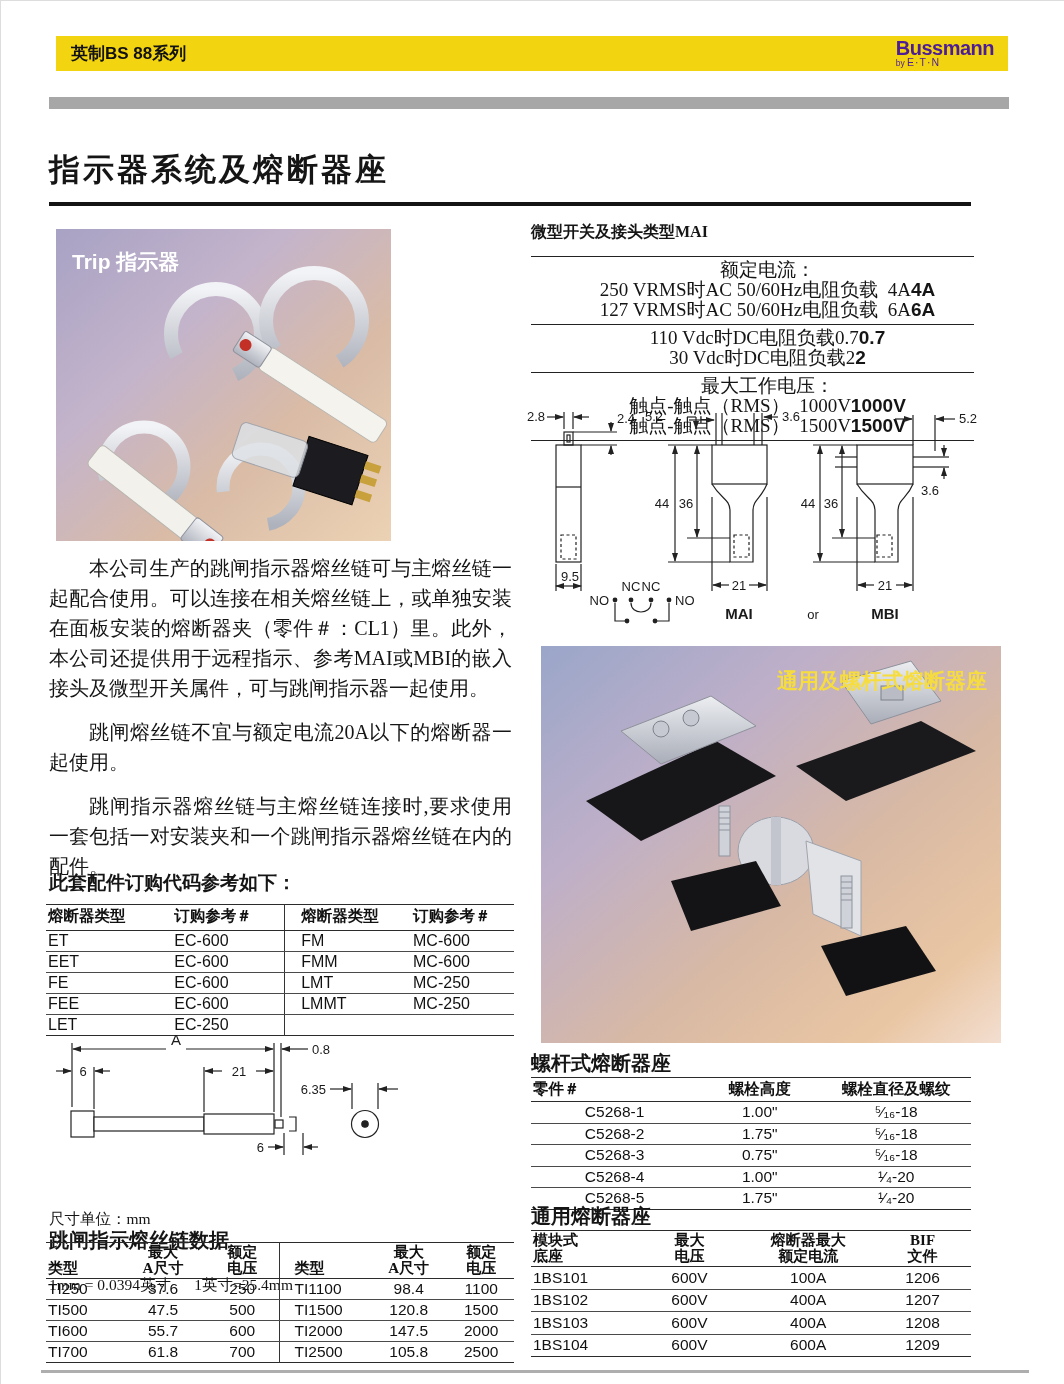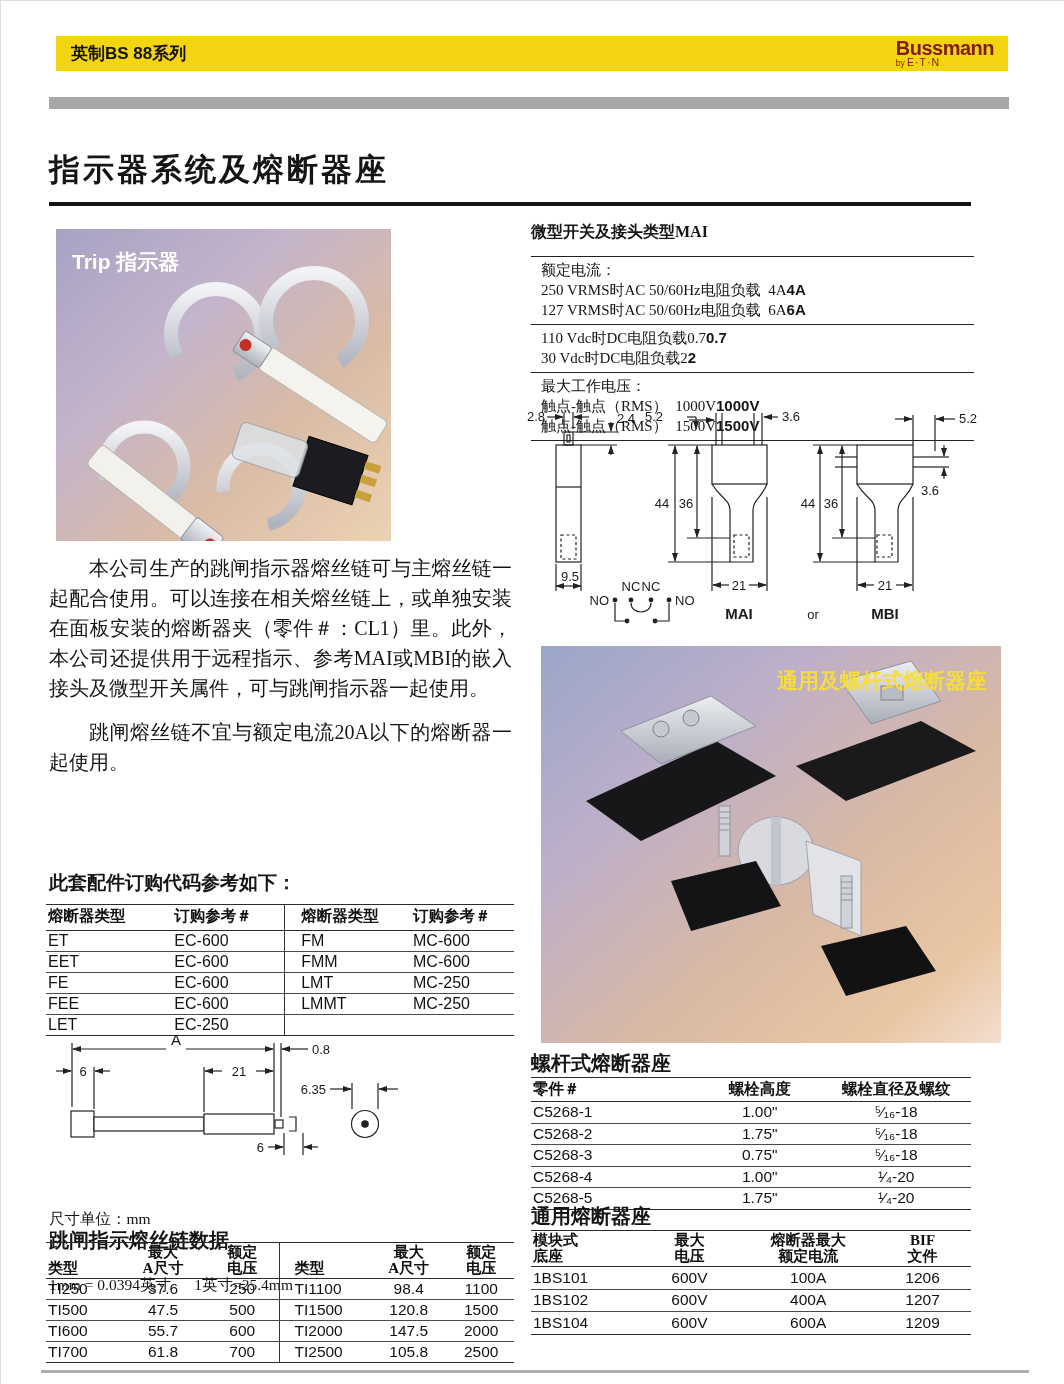--- a/index.html
+++ b/index.html
@@ -3,35 +3,35 @@
 <meta charset="utf-8">
 <style>
   html,body{margin:0;padding:0;background:#e9e9e9;}
   .page{position:relative;width:1064px;height:1384px;margin:0 auto;background:#ffffff;
         border:1px solid #ddd;overflow:hidden;color:#151515;
         font-family:"Liberation Serif", serif;}
   
   .yellow-bar{position:absolute;left:55px;top:35px;width:952px;height:35px;background:#F2D411;}
   .series-title{position:absolute;left:15px;top:0;line-height:35px;font-family:"Liberation Sans",sans-serif;
         font-weight:bold;font-size:17px;color:#111;}
-  .brand-block{position:absolute;right:14px;top:3px;text-align:left;color:#7f1d1d;}
+  .brand-block{position:absolute;right:14px;top:3px;text-align:left;color:#4c1d95;}
   .brand{font-family:"Liberation Sans",sans-serif;font-weight:bold;font-size:20px;line-height:18px;letter-spacing:-.5px;}
   .brand-sub{font-family:"Liberation Sans",sans-serif;font-size:8.5px;line-height:10px;}
   .brand-sub .eaton{font-weight:400;font-size:10.5px;letter-spacing:1px;}
   .gray-bar{position:absolute;left:48px;top:96px;width:960px;height:12px;background:#a7a7a7;}
   
   .page-title{position:absolute;left:48px;top:148px;font-size:31px;font-weight:bold;letter-spacing:3px;}
   .title-rule{position:absolute;left:48px;top:201px;width:922px;height:4px;background:#141414;}
   
   .photo{position:absolute;display:block;}
   
   .spec{position:absolute;left:530px;top:221px;width:443px;}
   .spec-title{font-weight:bold;font-size:16px;padding-bottom:13px;border-bottom:1.7px solid #222;}
   .spec-group{border-bottom:1.7px solid #222;padding:3px 0 4px 10px;}
-  .spec-row{display:flex;justify-content:flex-start;font-size:15px;line-height:20px;white-space:pre;}
+  .spec-row{display:flex;justify-content:center;font-size:19px;line-height:20px;white-space:pre;margin-left:20px;}
   .spec-row .v{font-family:"Liberation Sans",sans-serif;font-weight:bold;}
   
   .intro{position:absolute;left:48px;top:552px;width:463px;font-size:20px;line-height:30px;text-align:justify;}
   .intro p{margin:0 0 14px 0;text-indent:2em;}
   
   .tbl{border-collapse:collapse;width:100%;font-family:"Liberation Sans",sans-serif;color:#111;
        border-top:1.8px solid #2b2b2b;border-bottom:1.8px solid #2b2b2b;}
   .tbl th{font-family:"Liberation Serif",serif;font-weight:bold;text-align:left;
        white-space:pre-line;vertical-align:bottom;border-bottom:1.6px solid #2b2b2b;}
   .tbl td{border-bottom:1.2px solid #4a4a4a;}
@@ -51,21 +51,21 @@
   .ti-heading{left:48px;top:1226px;font-size:20px;}
   .ti-wrap{position:absolute;left:45px;top:1241px;width:468px;}
   .ti-tbl{font-size:15.5px;}
   .ti-tbl td{height:17.5px;}
   .ti-tbl th{font-size:15px;line-height:16px;padding-bottom:2px;}
   .ti-tbl td:nth-child(4),.ti-tbl th:nth-child(4){border-left:1.5px solid #333;padding-left:14px;}
   
   .screw-heading{left:530px;top:1049px;font-size:20px;}
   .screw-wrap{position:absolute;left:530px;top:1076px;width:440px;}
   .screw-tbl{font-size:15.5px;}
-  .screw-tbl td{height:18.5px;}
+  .screw-tbl td{height:18.5px;text-align:center;}
   .uni-heading{left:530px;top:1202px;font-size:20px;}
   .uni-wrap{position:absolute;left:530px;top:1229px;width:440px;}
   .uni-tbl{font-size:15.5px;}
   .uni-tbl td{height:19.5px;}
   .uni-tbl th{font-size:15px;line-height:16px;padding-bottom:2px;}
   
   .tech-draw{position:absolute;left:524px;top:406px;}
   svg text{fill:#1a1a1a;font-family:"Liberation Sans",sans-serif;font-size:13px;}
   .lbl-bold{font-weight:bold;font-size:15px;}
   .footer-line{position:absolute;left:40px;top:1369px;width:988px;height:3px;background:#aeaeae;}
@@ -246,20 +246,21 @@
     <text x="434" y="16">5.2</text>
     <text x="396" y="88">3.6</text>
     <text x="283" y="101" text-anchor="middle">44</text>
     <text x="306" y="101" text-anchor="middle">36</text>
     <text x="360" y="183" text-anchor="middle">21</text>
   </svg>
 
   <div class="intro">
     <p>本公司生产的跳闸指示器熔丝链可与主熔丝链一起配合使用。可以连接在相关熔丝链上，或单独安装在面板安装的熔断器夹（零件＃：CL1）里。此外，本公司还提供用于远程指示、参考MAI或MBI的嵌入接头及微型开关属件，可与跳闸指示器一起使用。</p>
     <p>跳闸熔丝链不宜与额定电流20A以下的熔断器一起使用。</p>
+    <p>跳闸指示器熔丝链与主熔丝链连接时,要求使用一套包括一对安装夹和一个跳闸指示器熔丝链在内的配件。</p>
   </div>
 
   <div class="order-heading">此套配件订购代码参考如下：</div>
   <div class="order-wrap">
     <table class="tbl order-tbl">
       <colgroup>
           <col style="width:27%">
           <col style="width:24%">
           <col style="width:27%">
           <col style="width:22%">
@@ -538,20 +539,26 @@
             <td class="c">100A</td>
             <td class="c">1206</td>
           </tr>
         <tr>
             <td>1BS102</td>
             <td class="c">600V</td>
             <td class="c">400A</td>
             <td class="c">1207</td>
           </tr>
         <tr>
+            <td>1BS103</td>
+            <td class="c">600V</td>
+            <td class="c">400A</td>
+            <td class="c">1208</td>
+          </tr>
+        <tr>
             <td>1BS104</td>
             <td class="c">600V</td>
             <td class="c">600A</td>
             <td class="c">1209</td>
           </tr>
       </tbody>
     </table>
   </div>
 
   <div class="footer-line"></div>

